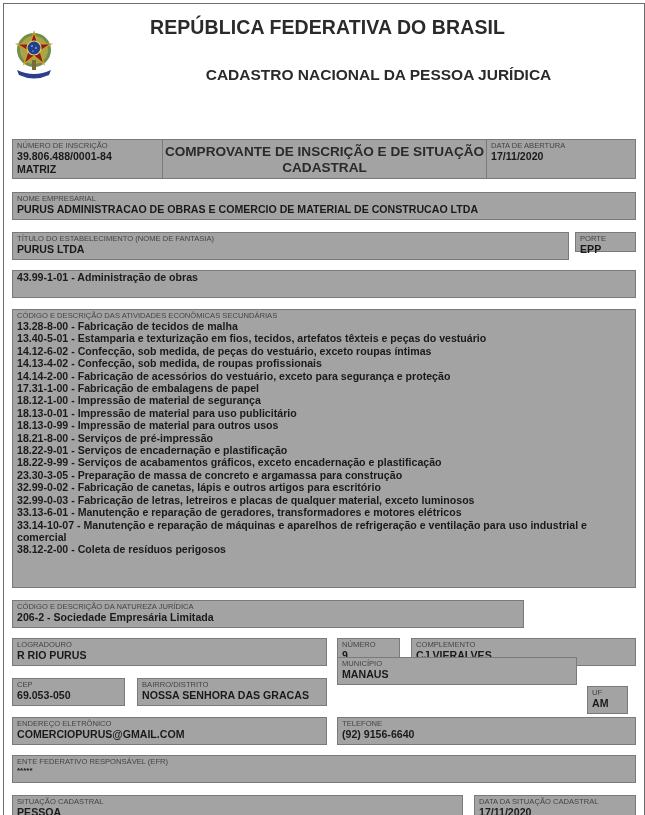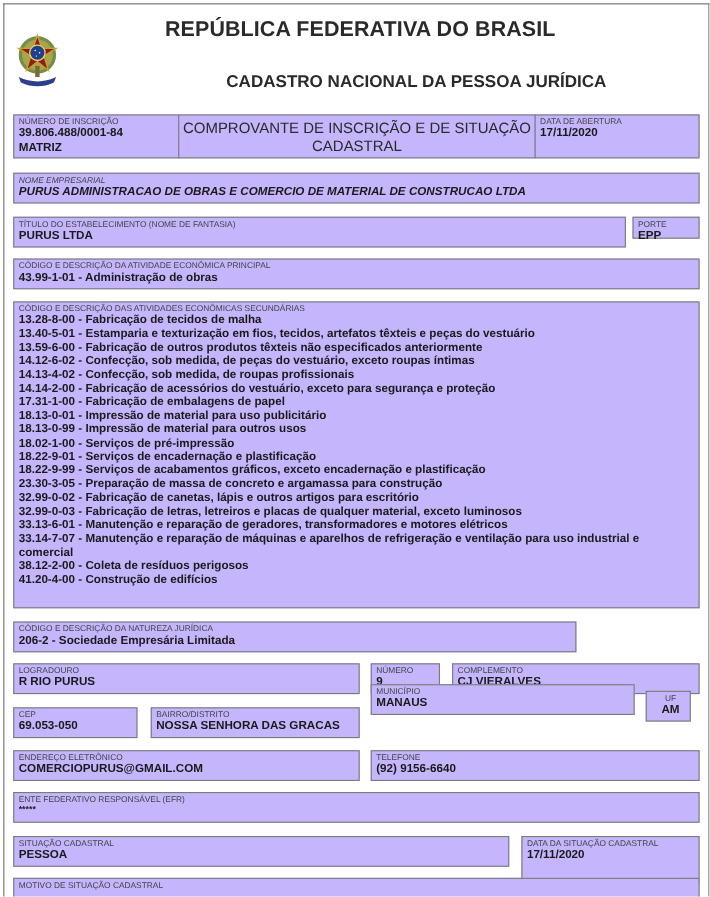--- a/index.html
+++ b/index.html
@@ -5,24 +5,24 @@
   * { box-sizing: border-box; margin: 0; padding: 0; }
   html, body { width: 645px; height: 815px; overflow: hidden; background: #fff; }
   body { font-family: "Liberation Sans", "DejaVu Sans", sans-serif; color: #1a1a1a; position: relative; }
   .page {
     position: absolute; left: 3px; top: 3px; width: 642px; height: 830px;
     border: 1px solid #6d6d6d; border-bottom: none; border-right: 1px solid #6d6d6d;
   }
   .emblem { position: absolute; left: 14px; top: 26px; width: 40px; height: 56px; }
   .h1 { position: absolute; left: 0; width: 645px; top: 16px; text-align: center; font-size: 19.5px; font-weight: bold; color: #2a2a2a; letter-spacing: 0.1px; padding-left: 10px; }
   .h2 { position: absolute; left: 4px; width: 645px; top: 66px; text-align: center; font-size: 15.5px; font-weight: bold; color: #2a2a2a; padding-left: 10px; margin-left: 47px; }
-  .box { position: absolute; border: 1px solid #7a7a7a; background: #c4b5fd; }
+  .box { position: absolute; border: 1px solid #7a7a7a; background: #a3a3a3; margin-top: 35px; }
   .lbl { display: block; font-size: 7.6px; color: #444; line-height: 9px; padding-left: 4px; padding-top: 1px; text-transform: uppercase; white-space: nowrap; }
   .val { display: block; font-size: 10.6px; font-weight: bold; color: #1a1a1a; line-height: 12.6px; padding-left: 4px; white-space: nowrap; }
-  .title-box { position: absolute; text-align: center; font-size: 13.6px; font-weight: normal; color: #2a2a2a; line-height: 16px; }
+  .title-box { position: absolute; text-align: center; font-size: 13.6px; font-weight: bold; color: #2a2a2a; line-height: 16px; }
   .sec-list .val { line-height: 12.4px; white-space: normal; }
   .stars { font-size: 8px; font-weight: bold; padding-left: 4px; letter-spacing: 0px; line-height: 9px; display:block; }
 </style>
 </head>
 <body>
 
 <div class="page"></div>
 
 <svg class="emblem" viewBox="0 0 40 56">
   <circle cx="20" cy="24" r="17" fill="#5a7a2a" opacity="0.85"></circle>
@@ -47,60 +47,58 @@
   <div class="title-box" style="left:0; top:4px; width:323px;">
     <div>COMPROVANTE DE INSCRIÇÃO E DE SITUAÇÃO</div>
     <div>CADASTRAL</div>
   </div>
 </div>
 <div class="box" style="left:486px; top:104px; width:150px; height:40px;">
   <span class="lbl">DATA DE ABERTURA</span>
   <span class="val">17/11/2020</span>
 </div>
 
-<div class="box" style="left:12px; top:157px; width:624px; height:28px;font-style:italic;">
+<div class="box" style="left:12px; top:157px; width:624px; height:28px;">
   <span class="lbl">NOME EMPRESARIAL</span>
   <span class="val">PURUS ADMINISTRACAO DE OBRAS E COMERCIO DE MATERIAL DE CONSTRUCAO LTDA</span>
 </div>
 
 <div class="box" style="left:12px; top:197px; width:557px; height:28px;">
   <span class="lbl">TÍTULO DO ESTABELECIMENTO (NOME DE FANTASIA)</span>
   <span class="val">PURUS LTDA</span>
 </div>
 <div class="box" style="left:575px; top:197px; width:61px; height:20px;">
   <span class="lbl">PORTE</span>
   <span class="val">EPP</span>
 </div>
 
 <div class="box" style="left:12px; top:235px; width:624px; height:28px;">
-  <span class="lbl">CÓDIGO E DESCRIÇÃO DA ATIVIDADE ECONÔMICA PRINCIPAL</span>
   <span class="val">43.99-1-01 - Administração de obras</span>
 </div>
 
 <div class="box sec-list" style="left:12px; top:274px; width:624px; height:279px;">
   <span class="lbl">CÓDIGO E DESCRIÇÃO DAS ATIVIDADES ECONÔMICAS SECUNDÁRIAS</span>
   <span class="val">13.28-8-00 - Fabricação de tecidos de malha</span>
   <span class="val">13.40-5-01 - Estamparia e texturização em fios, tecidos, artefatos têxteis e peças do vestuário</span>
-  <span class="val">13.59-6-00 - Fabricação de outros produtos têxteis não especificados anteriormente</span>
   <span class="val">14.12-6-02 - Confecção, sob medida, de peças do vestuário, exceto roupas íntimas</span>
   <span class="val">14.13-4-02 - Confecção, sob medida, de roupas profissionais</span>
   <span class="val">14.14-2-00 - Fabricação de acessórios do vestuário, exceto para segurança e proteção</span>
   <span class="val">17.31-1-00 - Fabricação de embalagens de papel</span>
+  <span class="val">18.12-1-00 - Impressão de material de segurança</span>
   <span class="val">18.13-0-01 - Impressão de material para uso publicitário</span>
   <span class="val">18.13-0-99 - Impressão de material para outros usos</span>
-  <span class="val">18.02-1-00 - Serviços de pré-impressão</span>
+  <span class="val">18.21-8-00 - Serviços de pré-impressão</span>
   <span class="val">18.22-9-01 - Serviços de encadernação e plastificação</span>
   <span class="val">18.22-9-99 - Serviços de acabamentos gráficos, exceto encadernação e plastificação</span>
   <span class="val">23.30-3-05 - Preparação de massa de concreto e argamassa para construção</span>
   <span class="val">32.99-0-02 - Fabricação de canetas, lápis e outros artigos para escritório</span>
   <span class="val">32.99-0-03 - Fabricação de letras, letreiros e placas de qualquer material, exceto luminosos</span>
   <span class="val">33.13-6-01 - Manutenção e reparação de geradores, transformadores e motores elétricos</span>
-  <span class="val" style="padding-right:30px;">33.14-7-07 - Manutenção e reparação de máquinas e aparelhos de refrigeração e ventilação para uso industrial e comercial</span>
+  <span class="val" style="padding-right:30px;">33.14-10-07 - Manutenção e reparação de máquinas e aparelhos de refrigeração e ventilação para uso industrial e comercial</span>
   <span class="val">38.12-2-00 - Coleta de resíduos perigosos</span>
-  <span class="val">41.20-4-00 - Construção de edifícios</span>
 </div>
 
 <div class="box" style="left:12px; top:565px; width:512px; height:28px;">
   <span class="lbl">CÓDIGO E DESCRIÇÃO DA NATUREZA JURÍDICA</span>
   <span class="val">206-2 - Sociedade Empresária Limitada</span>
 </div>
 
 <div class="box" style="left:12px; top:603px; width:315px; height:28px;">
   <span class="lbl">LOGRADOURO</span>
   <span class="val">R RIO PURUS</span>
@@ -119,21 +117,21 @@
   <span class="val">69.053-050</span>
 </div>
 <div class="box" style="left:137px; top:643px; width:190px; height:28px;">
   <span class="lbl">BAIRRO/DISTRITO</span>
   <span class="val">NOSSA SENHORA DAS GRACAS</span>
 </div>
 <div class="box" style="left:337px; top:622px; width:240px; height:28px;">
   <span class="lbl">MUNICÍPIO</span>
   <span class="val">MANAUS</span>
 </div>
-<div class="box" style="left:587px; top:628px; width:41px; height:28px;text-align:center;">
+<div class="box" style="left:587px; top:651px; width:41px; height:28px;">
   <span class="lbl">UF</span>
   <span class="val">AM</span>
 </div>
 
 <div class="box" style="left:12px; top:682px; width:315px; height:28px;">
   <span class="lbl">ENDEREÇO ELETRÔNICO</span>
   <span class="val">COMERCIOPURUS@GMAIL.COM</span>
 </div>
 <div class="box" style="left:337px; top:682px; width:299px; height:28px;">
   <span class="lbl">TELEFONE</span>

